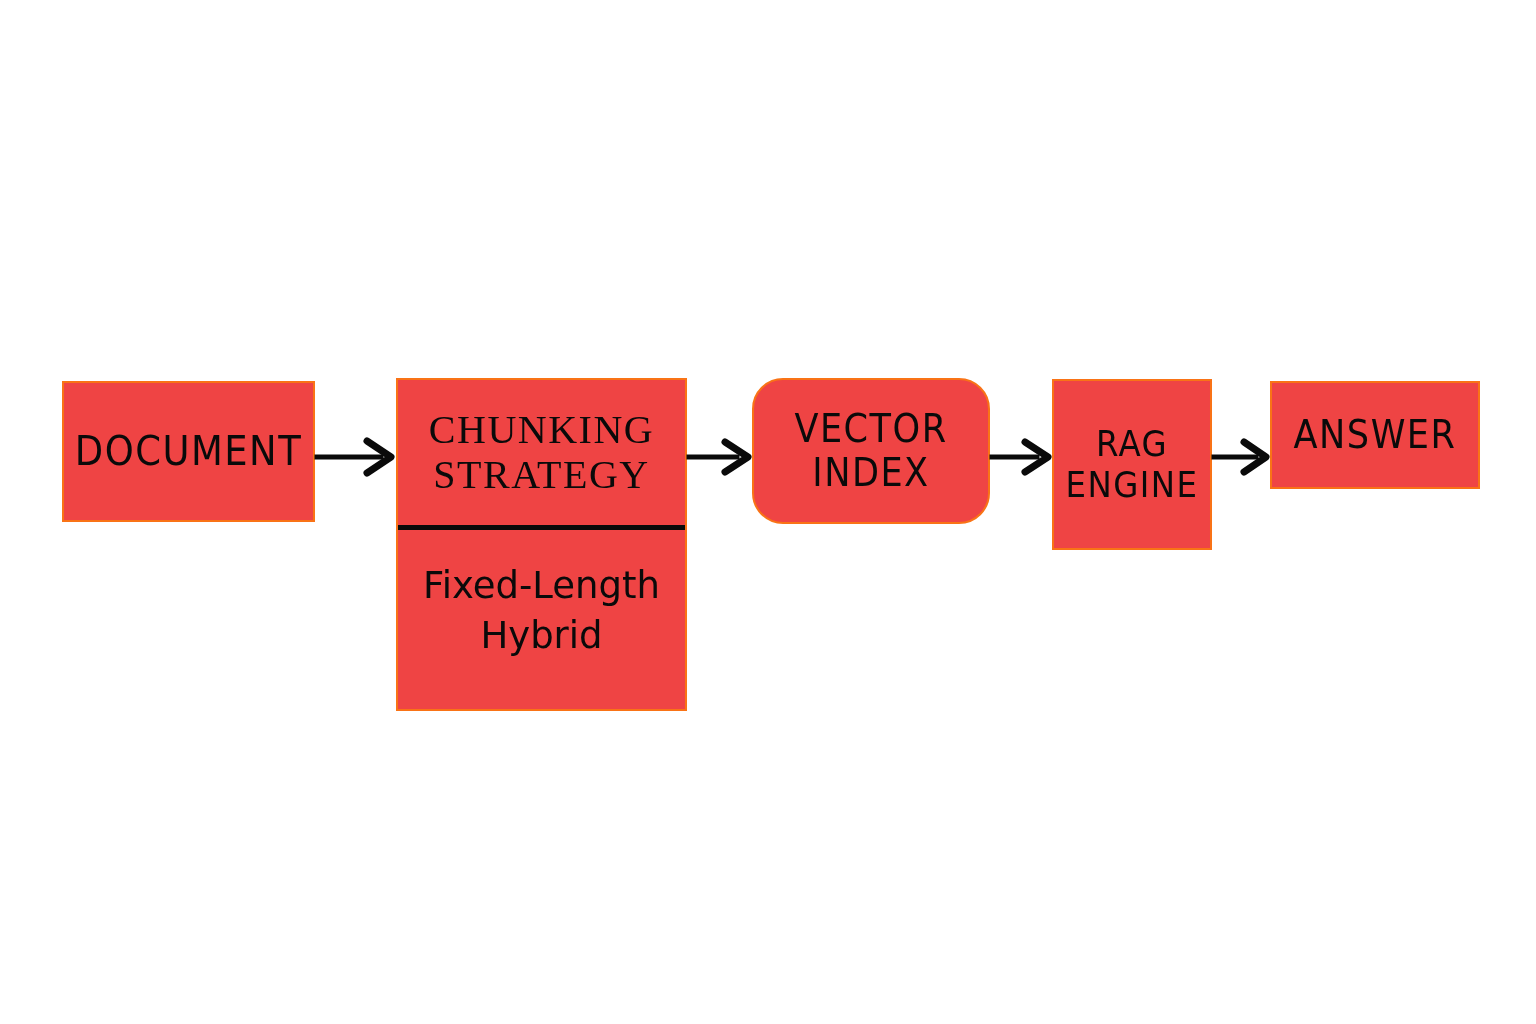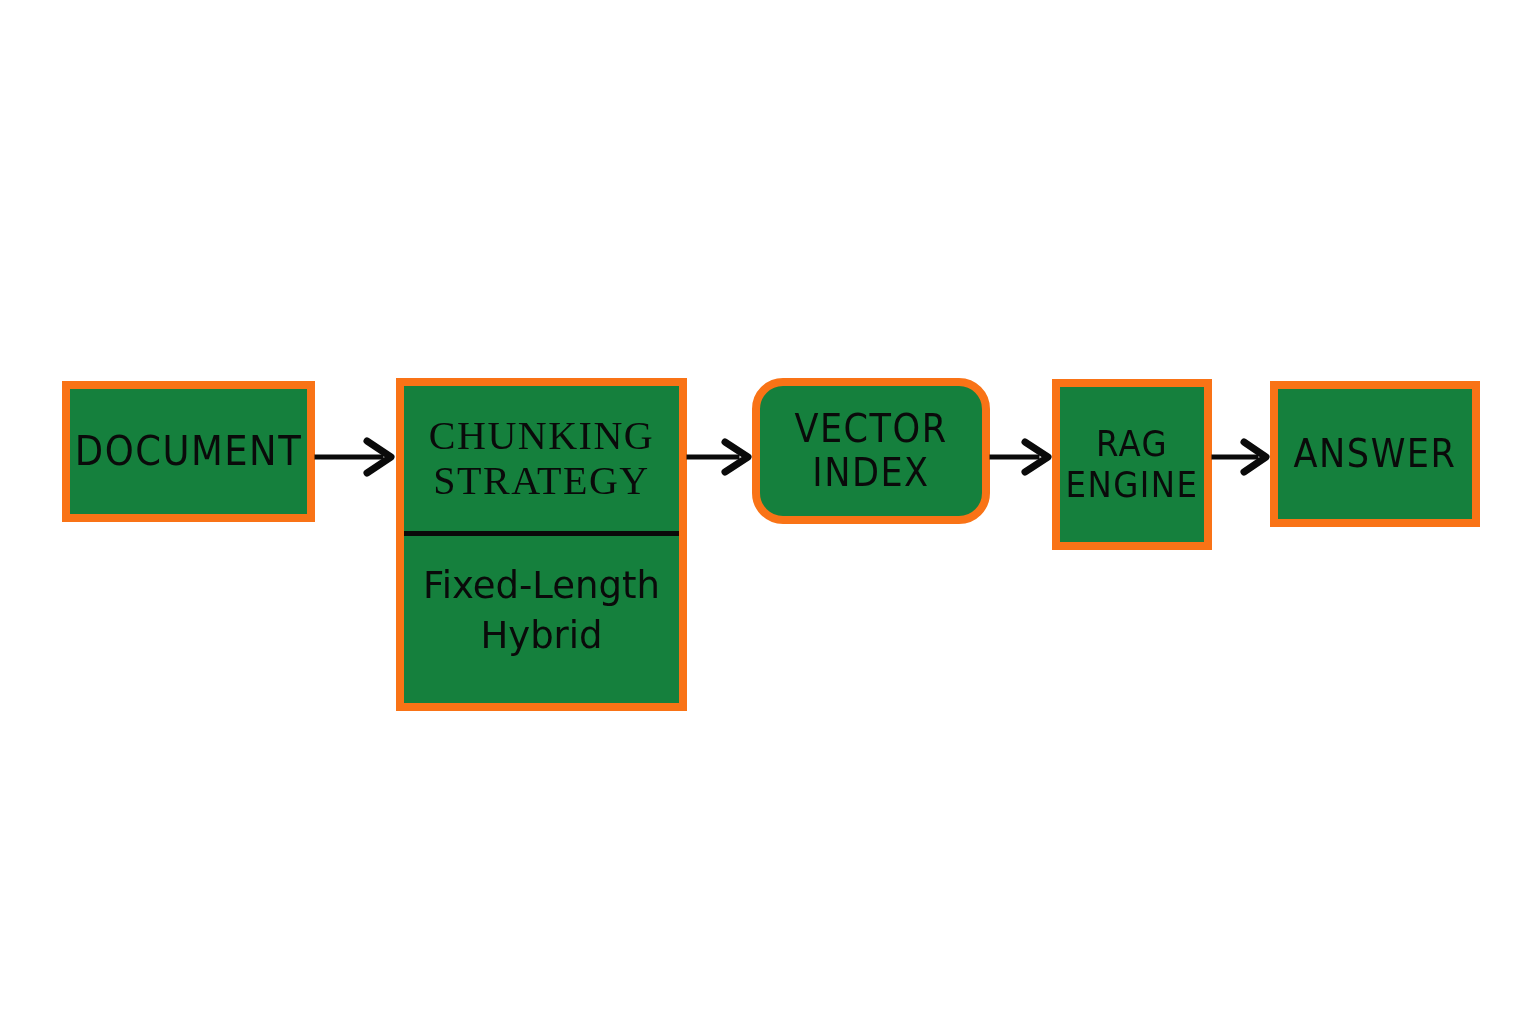--- a/index.html
+++ b/index.html
@@ -13,22 +13,22 @@
     height: 1024px;
     background: #ffffff;
     overflow: hidden;
     font-family: "DejaVu Sans", sans-serif;
   }
 
   
   .node {
     position: absolute;
     box-sizing: border-box;
-    border: 8px solid #f97316;
-    background: #15803d;
+    border: 2px solid #f97316;
+    background: #ef4444;
     display: flex;
     flex-direction: column;
     align-items: center;
     justify-content: center;
   }
   .node-title {
     font-family: "DejaVu Sans", sans-serif;
     font-weight: 400;
     color: #0a0a0a;
     text-align: center;
@@ -69,21 +69,21 @@
     text-align: center;
     letter-spacing: 0px;
   }
 
   #node-vector      { left: 752px;  top: 378px; width: 238px; height: 146px; border-radius: 31px; }
   #node-vector .node-title     { font-size: 39px; }
 
   #node-rag         { left: 1052px; top: 379px; width: 160px; height: 171px; }
   #node-rag .node-title        { font-size: 36px; }
 
-  #node-answer      { left: 1270px; top: 381px; width: 210px; height: 146px; }
+  #node-answer      { left: 1270px; top: 381px; width: 210px; height: 108px; }
   #node-answer .node-title     { font-size: 39px; }
 
   
   .arrow {
     position: absolute;
     height: 44px;
     top: 435px;
   }
   .arrow svg { display: block; overflow: visible; }
 

